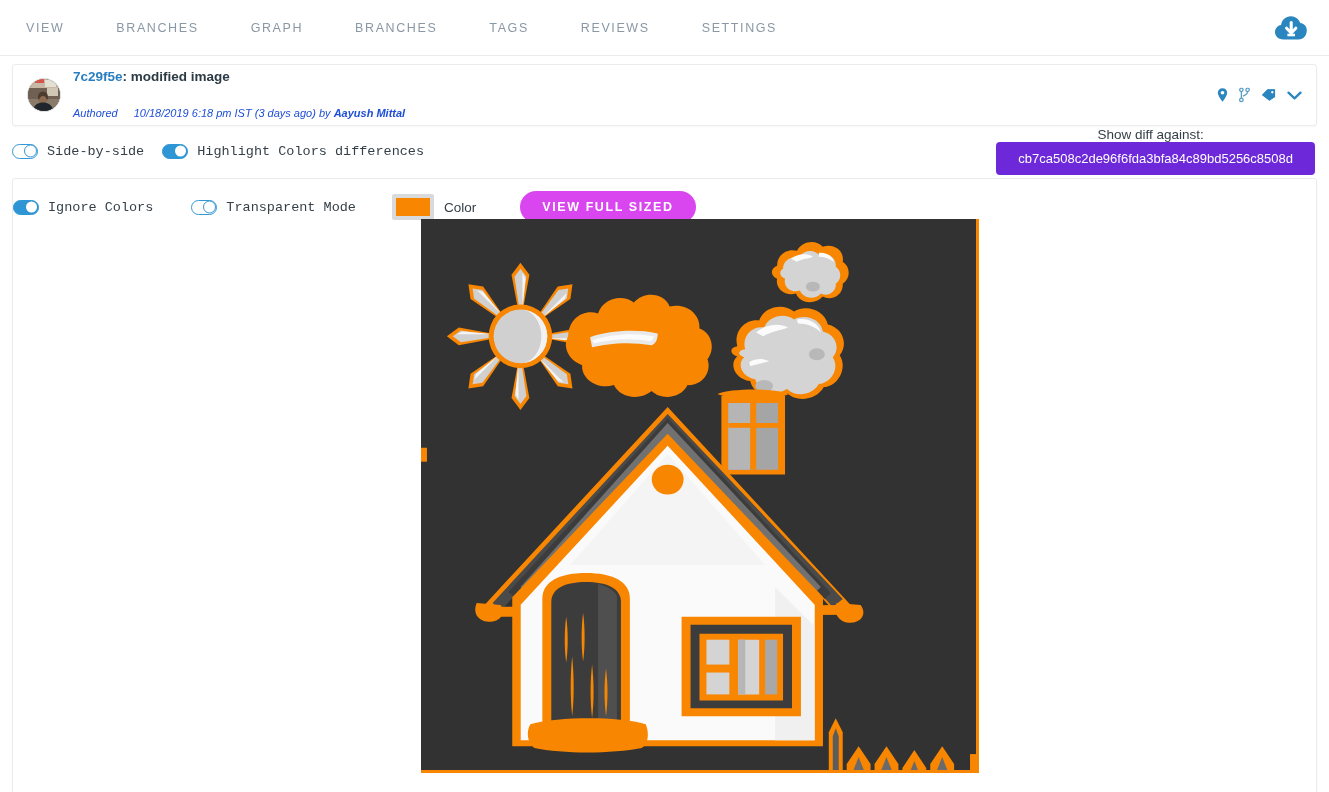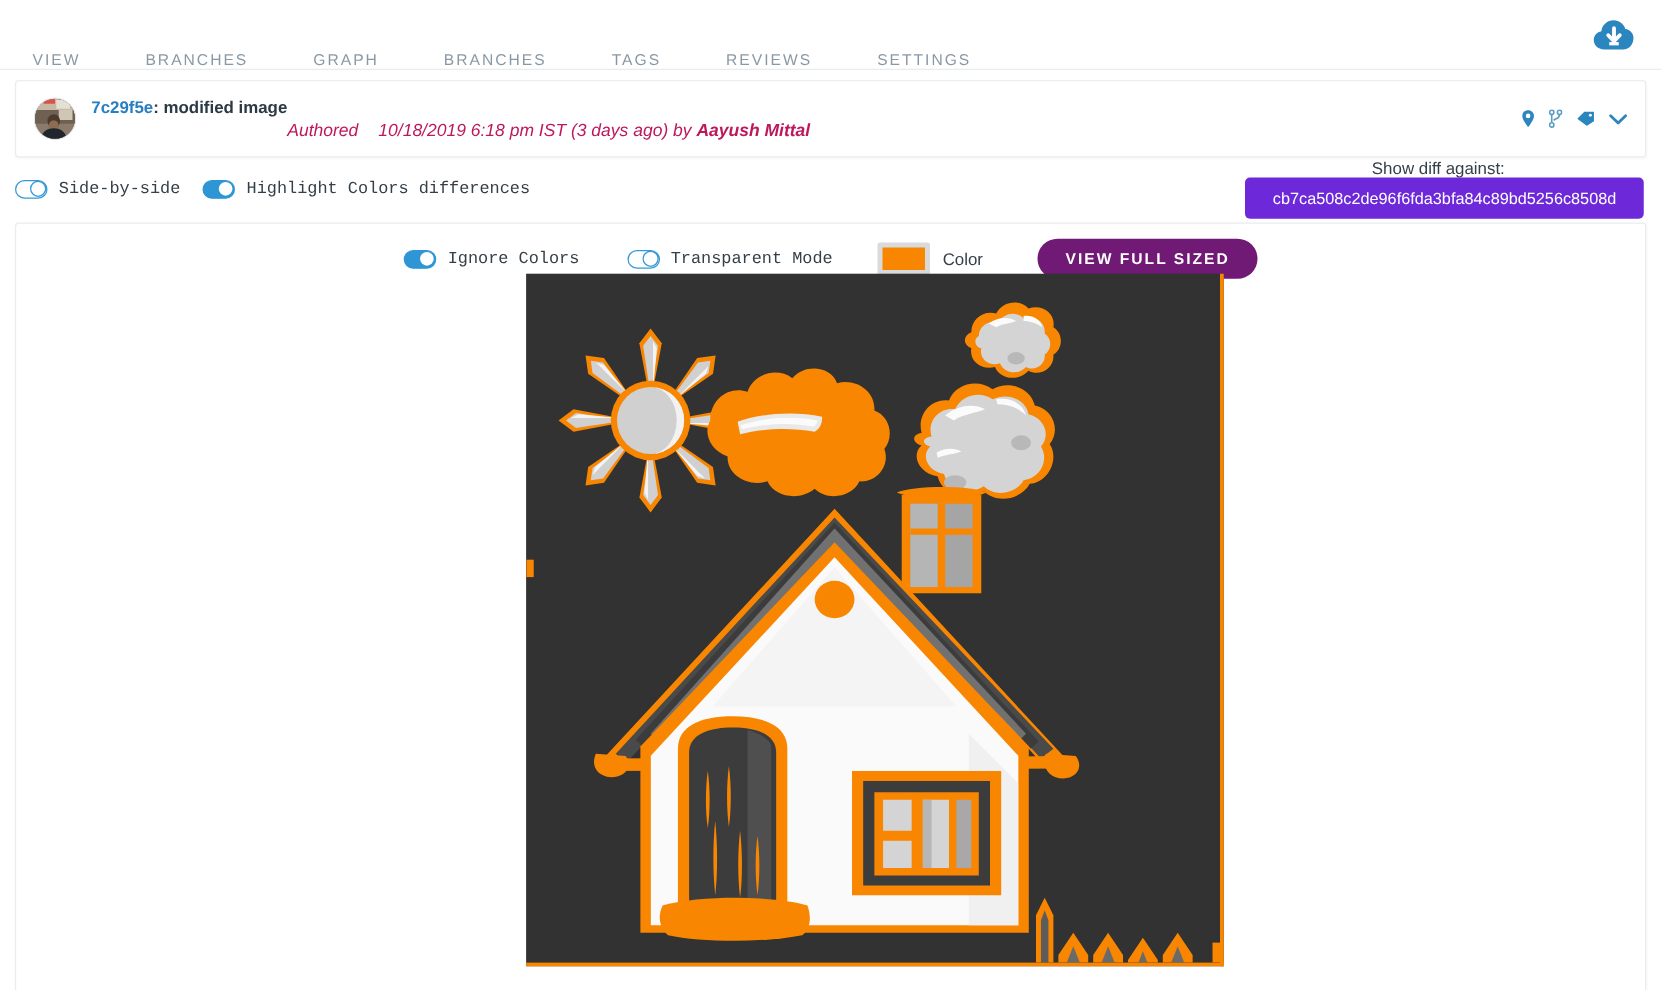--- a/index.html
+++ b/index.html
@@ -12,21 +12,21 @@
   }
   .page { position: relative; width: 1329px; height: 792px; background: #fff; }
 
   
   .topnav {
     position: relative;
     height: 56px;
     background: #ffffff;
     border-bottom: 1px solid #e8eced;
     display: flex;
-    align-items: flex-end;
+    align-items: center;
     padding-left: 20px;
   }
   .topnav .nav-item {
     font-size: 12.5px;
     letter-spacing: 1.6px;
     color: #8a98a5;
     padding: 0 0;
     margin-right: 52px;
     cursor: pointer;
     white-space: nowrap;
@@ -57,28 +57,28 @@
   .avatar {
     width: 34px; height: 34px;
     border-radius: 50%;
     overflow: hidden;
     flex: 0 0 34px;
     margin-right: 12px;
     border: 1px solid #e3e7ea;
     position: relative;
     background: #6b5b4e;
   }
-  .commit-text { display: flex; flex-direction: row; justify-content: space-between; }
+  .commit-text { display: flex; flex-direction: column; justify-content: space-between; }
   .commit-line1 { font-size: 13.5px; line-height: 18px; white-space: nowrap; }
   .commit-hash { color: #2a7fc0; font-weight: bold; cursor: pointer; }
   .commit-colon { color: #2b3a45; font-weight: bold; }
   .commit-msg { color: #2b3a45; font-weight: bold; }
   .commit-line2 {
-    font-size: 14px;
-    color: #be185d;
+    font-size: 11px;
+    color: #1d4ed8;
     font-style: italic;
     line-height: 18px;
     margin-top: 18px;
     white-space: nowrap;
   }
   .commit-line2 .authored { margin-right: 16px; }
   .commit-line2 .author-name { font-weight: bold; font-style: italic; }
   .commit-icons {
     position: absolute;
     right: 14px; top: 50%;
@@ -147,38 +147,38 @@
     border: 1px solid #e9edef;
     border-radius: 3px;
     box-shadow: 0 1px 2px rgba(0,0,0,0.04);
   }
   .image-toolbar {
     position: absolute;
     top: 10px; left: 0; right: 0;
     height: 36px;
     display: flex;
     align-items: center;
-    justify-content: center;
+    justify-content: flex-start;
     gap: 0;
   }
   .image-toolbar .toggle-group { margin-right: 0; }
   .tb-gap-1 { width: 38px; }
   .tb-gap-2 { width: 36px; }
   .tb-gap-3 { width: 44px; }
   .color-swatch-wrap { display: flex; align-items: center; cursor: pointer; }
   .color-swatch {
     width: 42px; height: 26px;
     background: #f98600;
     border: 4px solid #d8dadb;
     border-radius: 2px;
     margin-right: 10px;
   }
   .color-label { font-size: 13.5px; color: #343f48; }
   .btn-full {
-    background: #701a75;
+    background: #d946ef;
     color: #fff;
     border: none;
     border-radius: 16px;
     padding: 9px 22px 9px 22px;
     font-size: 12.5px;
     letter-spacing: 1.6px;
     font-weight: bold;
     cursor: pointer;
     font-family: "Liberation Sans", sans-serif;
     white-space: nowrap;

